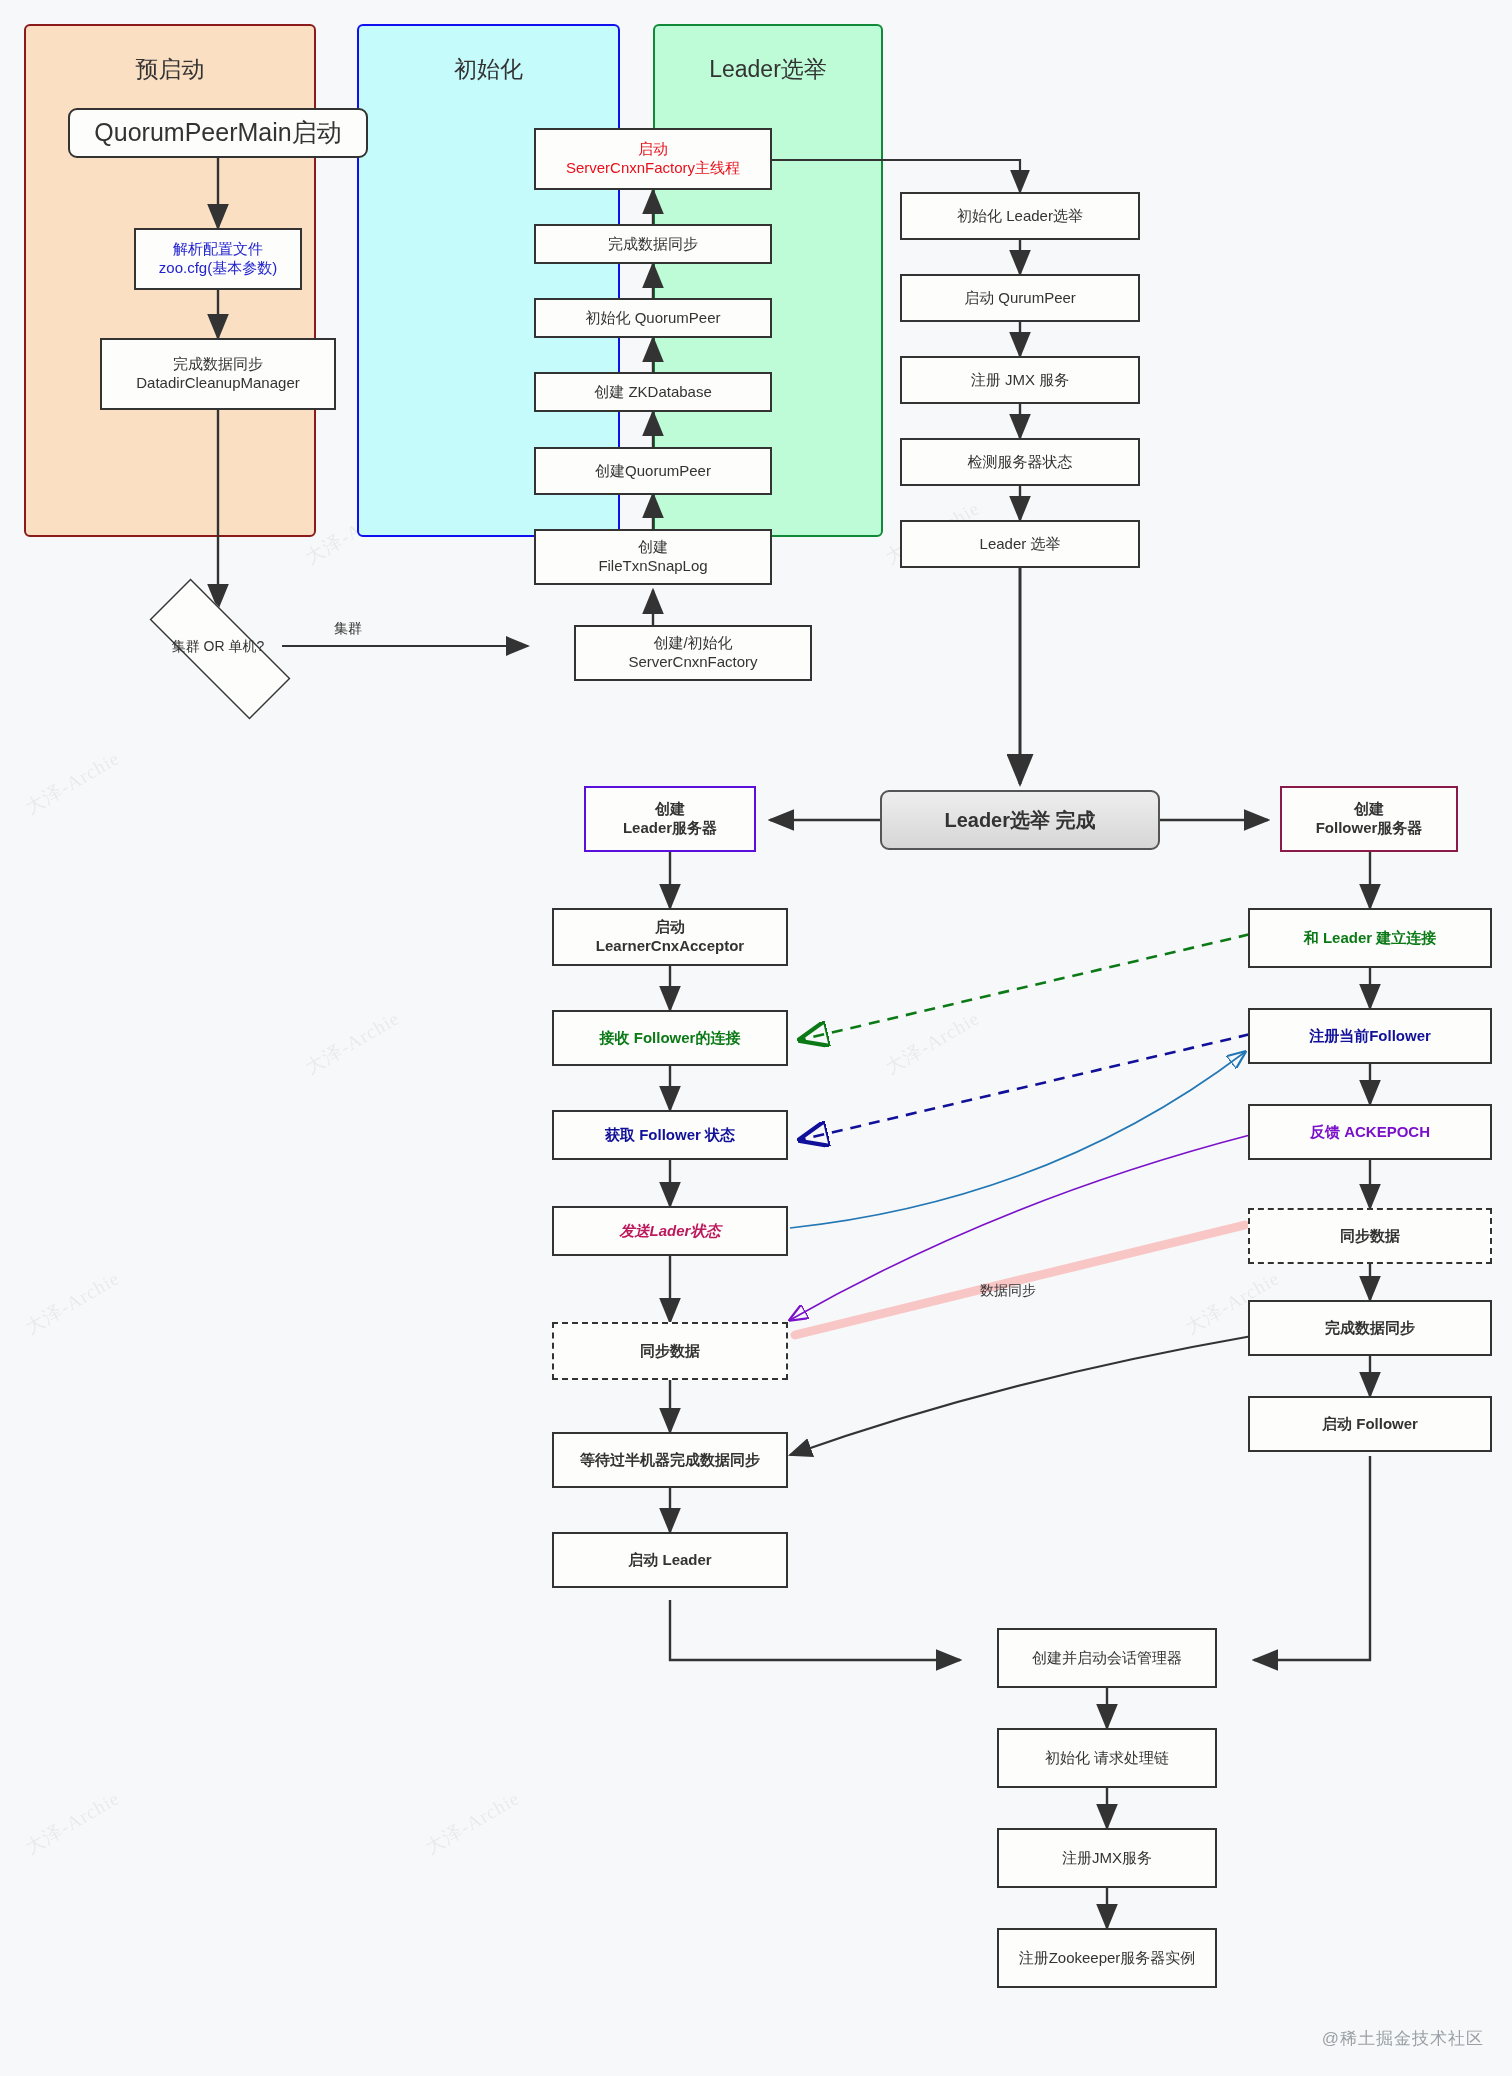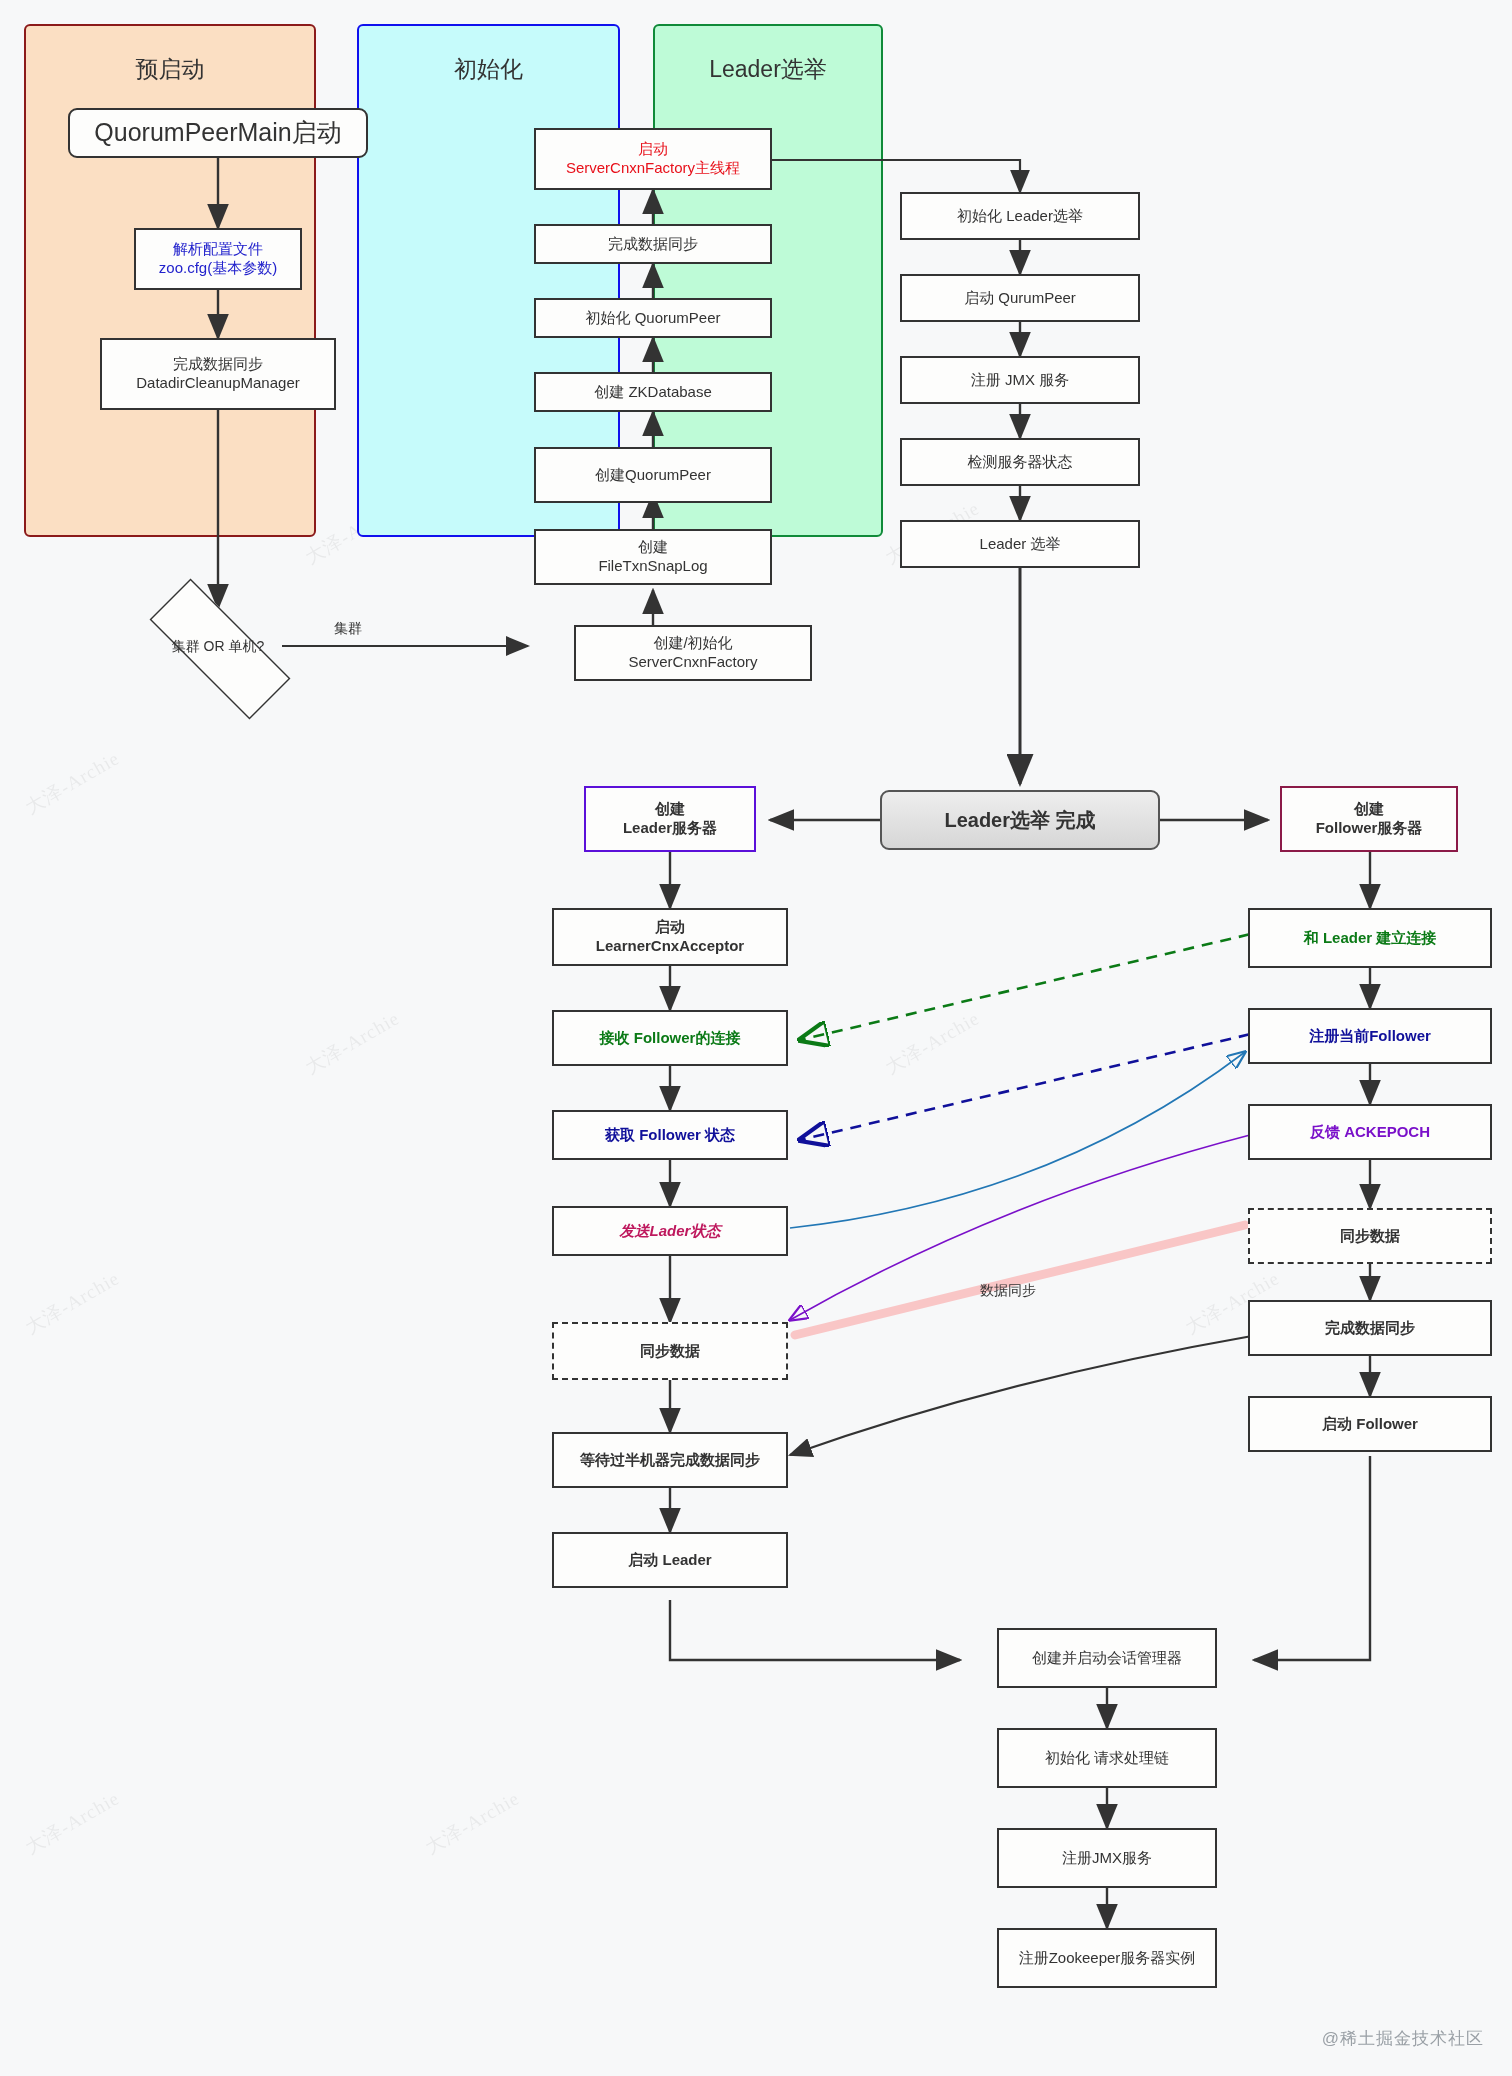--- a/index.html
+++ b/index.html
@@ -192,21 +192,21 @@
     <div class="dshape"></div>
     <div class="dlabel">集群 OR 单机?</div>
   </div>
   <div class="edge-label" style="left:334px;top:620px;">集群</div>
 
   <div class="node txt-red" style="left:534px;top:128px;width:238px;height:62px;">启动
 ServerCnxnFactory主线程</div>
   <div class="node" style="left:534px;top:224px;width:238px;height:40px;">完成数据同步</div>
   <div class="node" style="left:534px;top:298px;width:238px;height:40px;">初始化 QuorumPeer</div>
   <div class="node" style="left:534px;top:372px;width:238px;height:40px;">创建 ZKDatabase</div>
-  <div class="node" style="left:534px;top:447px;width:238px;height:56px;">创建QuorumPeer</div>
+  <div class="node" style="left:534px;top:447px;width:238px;height:48px;">创建QuorumPeer</div>
   <div class="node" style="left:534px;top:529px;width:238px;height:56px;">创建
 FileTxnSnapLog</div>
   <div class="node" style="left:534px;top:625px;width:238px;height:56px;margin-left:40px;">创建/初始化
 ServerCnxnFactory</div>
 
   <div class="node" style="left:900px;top:192px;width:240px;height:48px;">初始化 Leader选举</div>
   <div class="node" style="left:900px;top:274px;width:240px;height:48px;">启动 QurumPeer</div>
   <div class="node" style="left:900px;top:356px;width:240px;height:48px;">注册 JMX 服务</div>
   <div class="node" style="left:900px;top:438px;width:240px;height:48px;">检测服务器状态</div>
   <div class="node" style="left:900px;top:520px;width:240px;height:48px;">Leader 选举</div>

